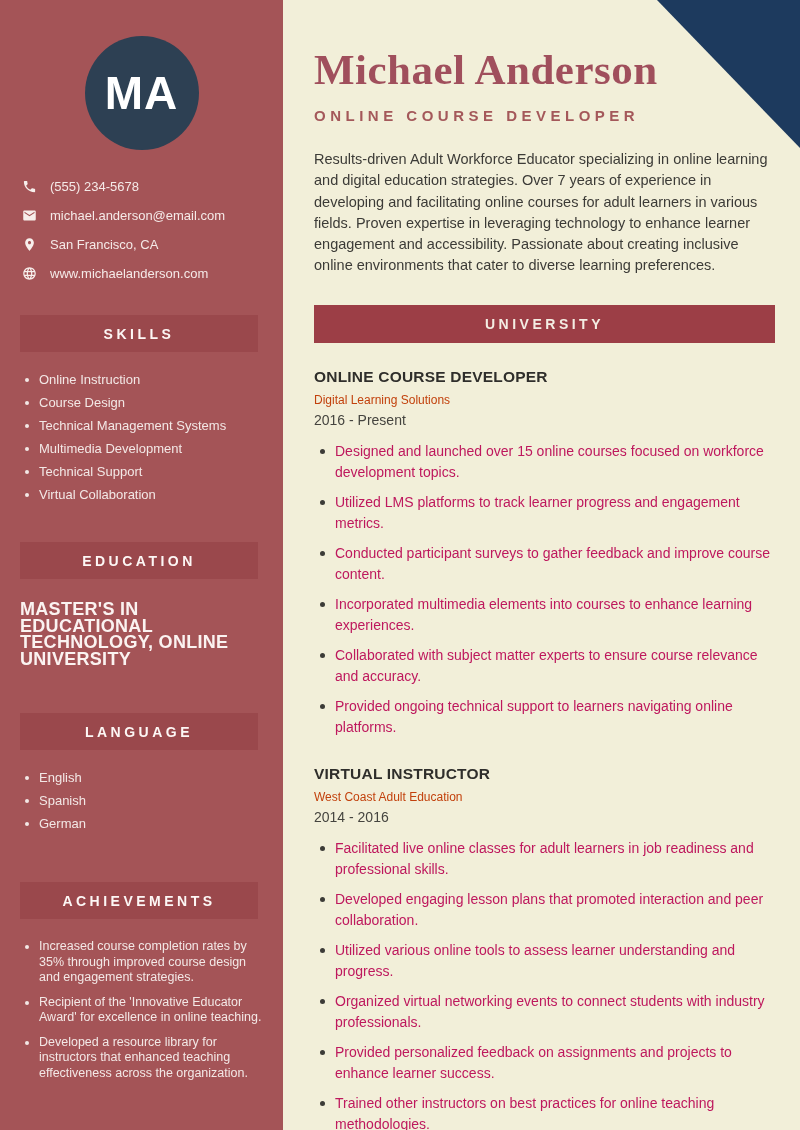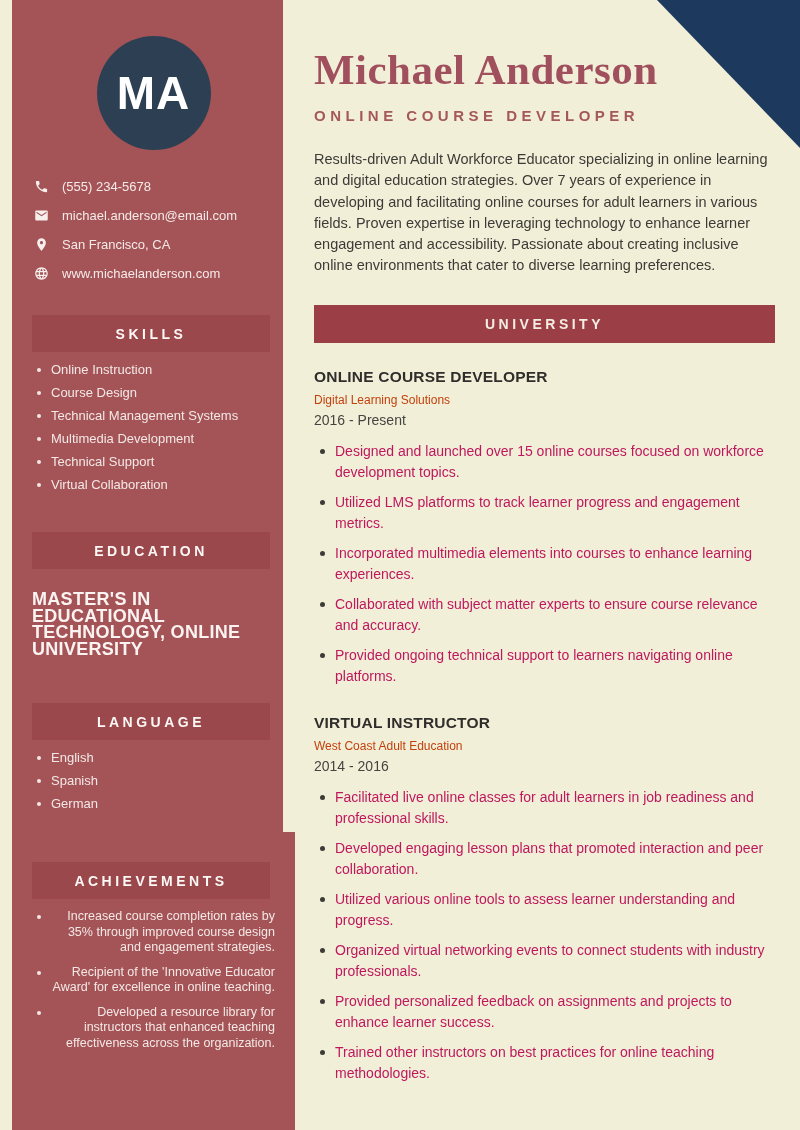--- a/index.html
+++ b/index.html
@@ -5,21 +5,21 @@
   * { margin: 0; padding: 0; box-sizing: border-box; }
   html, body { width: 800px; height: 1130px; }
   body {
     font-family: "Liberation Sans", "DejaVu Sans", sans-serif;
     position: relative;
     overflow: hidden;
     background: var(--main-bg, #f2efd9);
   }
   
   .sidebar {
-    position: absolute; left: 12px; top: 0;
+    position: absolute; left: 0; top: 0;
     width: 283px; height: 1130px;
     background: var(--sidebar-bg, #a45457);
   }
   .avatar {
     width: 114px; height: 114px;
     margin: 36px auto 0;
     border-radius: 50%;
     background: var(--avatar-bg, #2d4053);
     display: flex; align-items: center; justify-content: center;
     color: #ffffff; font-size: 46px; font-weight: 600; letter-spacing: 1px;
@@ -35,31 +35,31 @@
   .side-box {
     margin: 0 25px 0 20px; width: 238px; height: 37px;
     background: var(--box-bg, #9a484c);
     display: flex; align-items: center; justify-content: center;
     color: #fdf7f5; font-size: 14px; font-weight: bold; letter-spacing: 3.5px;
   }
   .box-skills { margin-top: 33px; }
   .box-education { margin-top: 39px; }
   .box-language { margin-top: 46px; }
   .box-achievements { margin-top: 50px; }
-  .side-list { list-style: none; margin: 10px 0 0 0; padding: 0 20px 0 22px; }
+  .side-list { list-style: none; margin: 20px 0 0 0; padding: 0 20px 0 22px; }
   .side-list li {
     position: relative; padding-left: 17px;
     color: #f3e8e6; font-size: 13px; line-height: 16px;
     margin-bottom: 7px;
   }
   .side-list li::before {
     content: ""; position: absolute; left: 3px; top: 6px;
     width: 4px; height: 4px; border-radius: 50%; background: #f3e8e6;
   }
-  .ach-list li { font-size: 12.5px; line-height: 15.5px; margin-bottom: 9px; text-align: right; }
+  .ach-list li { font-size: 12.5px; line-height: 15.5px; margin-bottom: 9px; }
   .edu-text {
     margin: 22px 25px 0 20px;
     color: #fbf3f1; font-size: 18px; font-weight: bold;
     line-height: 16.5px; letter-spacing: 0.3px;
   }
   
   .main {
     position: absolute; left: 283px; top: 0;
     width: 517px; height: 832px;
     background: var(--main-bg, #f2efd9);
@@ -217,20 +217,21 @@
   <div class="job">
     <div class="job-title">ONLINE COURSE DEVELOPER</div>
     <div class="job-company">Digital Learning Solutions</div>
     <div class="job-dates">2016 - Present</div>
     <ul class="job-bullets">
 
         <li>Designed and launched over 15 online courses focused on workforce development topics.</li>
 
         <li>Utilized LMS platforms to track learner progress and engagement metrics.</li>
 
+        <li>Conducted participant surveys to gather feedback and improve course content.</li>
 
         <li>Incorporated multimedia elements into courses to enhance learning experiences.</li>
 
         <li>Collaborated with subject matter experts to ensure course relevance and accuracy.</li>
 
         <li>Provided ongoing technical support to learners navigating online platforms.</li>
       </ul>
   </div>
 
   <div class="job">

